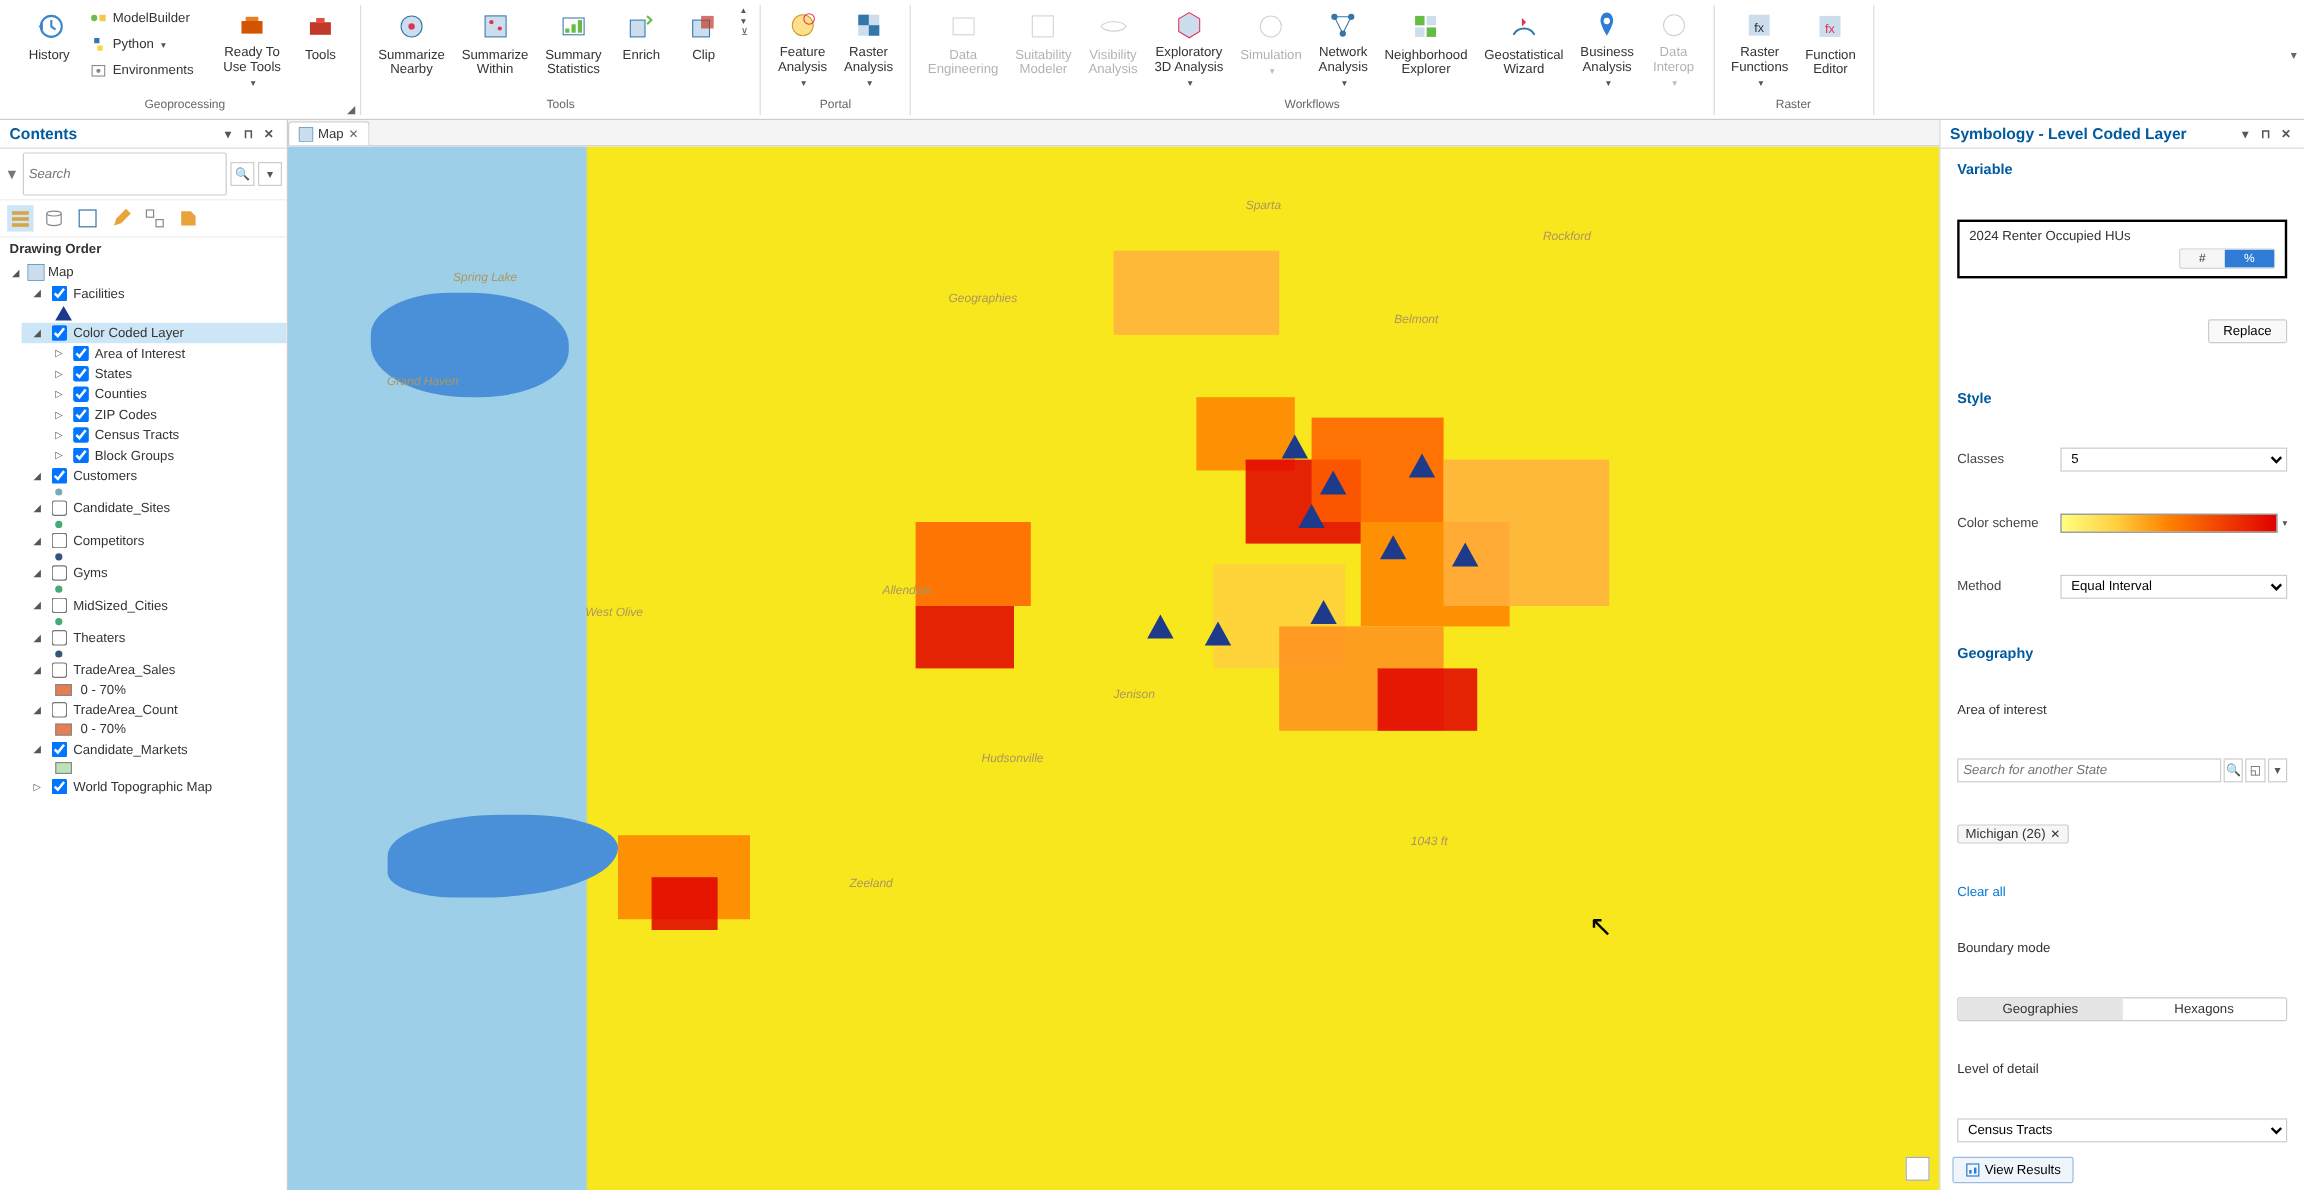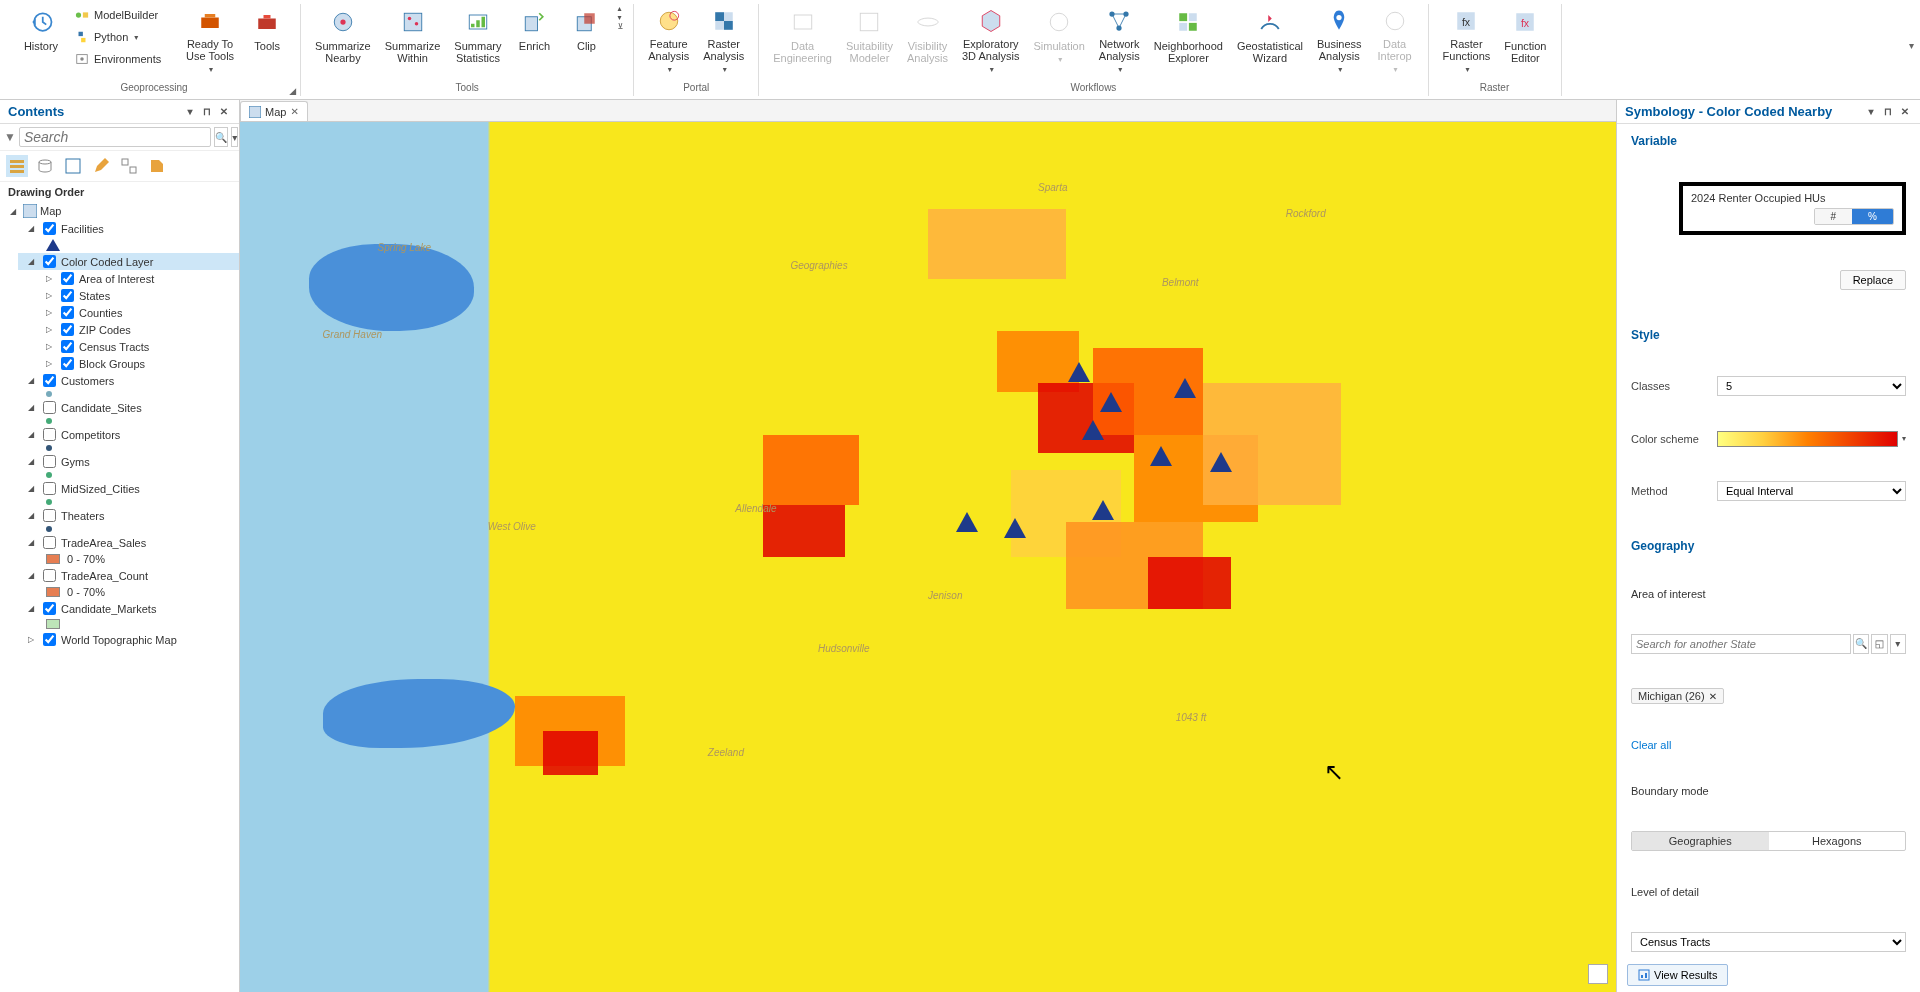--- a/index.html
+++ b/index.html
@@ -29,21 +29,21 @@
 .pane-left { width: 240px; border-right: 1px solid #ccc; }
 .pane-center { flex: 1; position: relative; }
 .pane-right { width: 304px; border-left: 1px solid #ccc; }
 
 .pane-header { display: flex; align-items: center; padding: 4px 8px; border-bottom: 1px solid #ddd; font-size: 13px; font-weight: 600; color: #005a9e; }
 .pane-header .spacer { flex: 1; }
 .pane-hbtn { width: 14px; height: 14px; display: flex; align-items: center; justify-content: center; margin-left: 3px; cursor: pointer; font-size: 10px; color: #555; }
 
 
 .search-row { display: flex; align-items: center; padding: 3px 4px; gap: 3px; border-bottom: 1px solid #eee; }
-.search-row input { flex: 1; padding: 2px 4px; font-size: 14px; border: 1px solid #ccc; border-radius: 2px; height: 20px; font-style: italic; color:#777;}
+.search-row input { flex: 1; padding: 2px 4px; font-size: 11px; border: 1px solid #ccc; border-radius: 2px; height: 36px; font-style: italic; color:#777;}
 .search-btn { width: 20px; height:20px; border:1px solid #ccc; display:flex;align-items:center;justify-content:center; cursor:pointer; font-size:10px; color:#555;}
 .toolbar-row { display: flex; gap: 6px; padding: 4px 6px; border-bottom: 1px solid #eee; }
 .toolbar-row .tbtn { width: 22px; height: 22px; border: none; display:flex;align-items:center;justify-content:center; cursor:pointer; }
 .toolbar-row .tbtn.active { background: #cde6f7; }
 
 .contents-body { flex:1; overflow:auto; font-size: 11px; }
 .tree-heading { font-weight: 600; padding: 4px 8px; color:#333;}
 .tree-item { display:flex; align-items:center; padding: 2px 4px 2px 10px; gap:3px; cursor:pointer; }
 .tree-item input[type=checkbox] { margin: 0 2px; }
 .tree-item.selected { background:#cde6f7; }
@@ -56,27 +56,27 @@
 
 .map-tabs { display:flex; background:#f4f4f4; border-bottom:1px solid #ccc; height:22px;}
 .map-tab { display:flex;align-items:center;gap:4px; padding:0 8px; background:#fff; border:1px solid #ccc; border-bottom:none; font-size:11px; border-radius:3px 3px 0 0; margin-top:1px;}
 .map-tab-close { cursor:pointer; font-size:10px; color:#666;}
 .map-canvas { position:absolute; top:22px; left:0; right:0; bottom:0; overflow:hidden; }
 .map-bg { position:absolute; inset:0; background: linear-gradient(90deg, #9dd0e8 0%, #9dd0e8 18%, #f8e71c 18.2%, #f8e71c 100%); }
 .choropleth { position:absolute; inset:0; }
 .cell { position:absolute; opacity:0.85;}
 .lake { position:absolute; background:#4a90d9; border-radius:40% 50% 45% 50%; }
 .fac-tri { position:absolute; width:0; height:0; border-left:11px solid transparent; border-right:11px solid transparent; border-bottom:20px solid #1e3a8a; }
-.map-label { position:absolute; font-size:10px; color:#ad965f; font-style:italic;margin-top:16px; }
+.map-label { position:absolute; font-size:10px; color:#ad965f; font-style:italic; }
 .cursor-arrow { position:absolute; font-size:24px; color:#000; }
 
 
 .sym-body { padding:6px 14px; font-size:11px; display:flex; flex-direction:column; gap:6px; overflow:auto; flex:1;justify-content:space-between;}
 .section-title { font-weight:600; color:#005a9e; font-size:12px; margin-top:4px;}
-.var-box { border:4px solid #000000; padding:4px;margin-left:48px; }
+.var-box { border:2px solid #000000; padding:4px; }
 .var-row { display:flex; align-items:center; justify-content:space-between; padding:2px 4px; }
 .seg-group { display:flex; border:1px solid #ccc; border-radius:2px; overflow:hidden;}
 .seg-btn { padding:2px 16px; font-size:10px; cursor:pointer; background:#f6f6f6;}
 .seg-btn.active { background:#2f7cd6; color:#fff; }
 .btn-right { align-self:flex-end; padding:3px 12px; border:1px solid #ccc; background:#f9f9f9; cursor:pointer; font-size:11px; border-radius:2px;}
 .form-row { display:flex; align-items:center; gap:6px; }
 .form-row label { width:80px; color:#444; font-size:11px;}
 .form-row .ctrl { flex:1; }
 select, .inp { width:100%; height:20px; border:1px solid #ccc; font-size:11px; padding:0 4px; background:#fff;}
 .ramp { height:16px; flex:1; background:linear-gradient(90deg,#ffff80,#ffd040,#ff8000,#f04000,#e00000); border:1px solid #888; }
@@ -656,21 +656,21 @@
       <span class="map-label" style="left:68%;top:66%;font-style:italic;">1043 ft</span>
 
       <span class="cursor-arrow" style="left:1084px; top:636px;">↖</span>
 
       <div style="position:absolute;right:8px;bottom:8px;width:20px;height:20px;border:1px solid #aaa;background:#fff;"></div>
     </div>
   </div>
 
   <div class="pane pane-right">
     <div class="pane-header">
-      <span>Symbology - Color Coded Nearby</span>
+      <span>Symbology - Level Coded Layer</span>
       <span class="spacer"></span>
       <span class="pane-hbtn">▾</span>
       <span class="pane-hbtn">⊓</span>
       <span class="pane-hbtn">✕</span>
     </div>
     <div class="sym-body">
       <div class="section-title">Variable</div>
       <div class="var-box">
         <div style="padding:2px 4px;">2024 Renter Occupied HUs</div>
         <div class="var-row">

